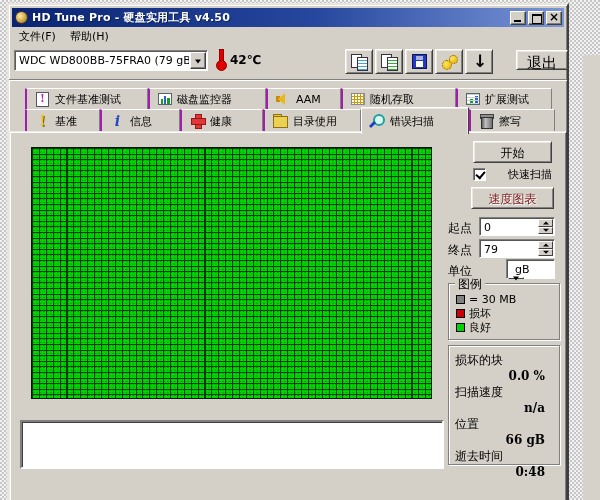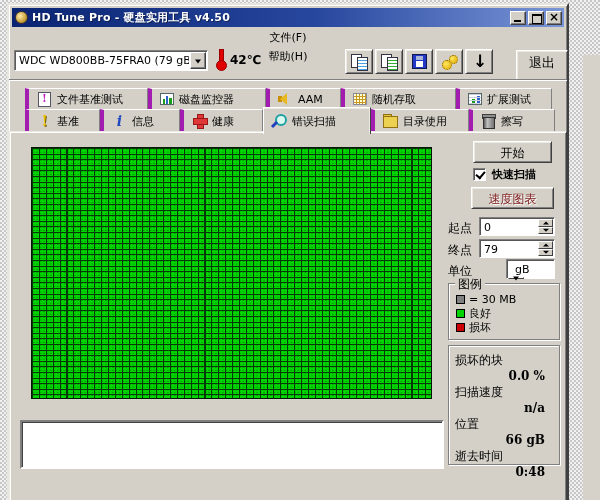--- a/index.html
+++ b/index.html
@@ -27,42 +27,42 @@
   .title-text { color:#fff; font-weight:bold; font-size:11px; letter-spacing:.2px;
     white-space:nowrap; overflow:hidden; flex:1; text-shadow:1px 1px 0 rgba(0,0,0,.4); }
   .winbtn { width:16px; height:14px; margin-left:2px; flex:none; position:relative;
     background:#d4d0c8; border:1px solid; border-color:#fff #404040 #404040 #fff;
     box-shadow:inset -1px -1px 0 #808080; font-weight:bold; font-size:9px; line-height:12px; text-align:center; }
   .glyph-min::after { content:""; position:absolute; left:3px; bottom:2px; width:7px; height:2px; background:#000; }
   .glyph-max::after { content:""; position:absolute; left:3px; top:2px; width:8px; height:7px;
     border:1px solid #000; border-top-width:2px; }
   .glyph-close::after { content:"×"; font-size:12px; line-height:11px; }
 
-  .menubar { position:absolute; left:3px; right:3px; top:23px; height:17px; display:flex; align-items:center; background:#d4d0c8;flex-direction:column; }
+  .menubar { position:absolute; left:3px; right:3px; top:23px; height:17px; display:flex; align-items:center; background:#d4d0c8; }
   .menu-item { padding:2px 7px; }
 
   
   .combo { position:absolute; left:5px; top:45px; width:194px; height:21px; background:#fff;
     border:1px solid; border-color:#808080 #fff #fff #808080; box-shadow:inset 1px 1px 0 #5a5a5a; display:flex; }
   .combo-text { flex:1; padding:3px 3px 0 4px; white-space:nowrap; overflow:hidden; font-size:11px; }
   .combo-btn { width:16px; margin:1px; background:#d4d0c8; border:1px solid; border-color:#fff #404040 #404040 #fff;
     box-shadow:inset -1px -1px 0 #808080; position:relative; }
   .tri-down { position:absolute; left:50%; top:50%; transform:translate(-50%,-35%);
     border-left:3px solid transparent; border-right:3px solid transparent; border-top:4px solid #000; width:0; height:0; }
   .thermo { position:absolute; left:206px; top:44px; width:11px; height:22px; }
   .thermo::before { content:""; position:absolute; left:4px; top:0; width:3px; height:14px; background:#e00000; border:1px solid #900; }
   .thermo::after { content:""; position:absolute; left:1px; bottom:0; width:9px; height:9px; border-radius:50%; background:#e00000; border:1px solid #900; }
   .temp-text { position:absolute; left:221px; top:48px; font-weight:bold; font-size:12px; }
 
   .toolbtns { position:absolute; left:336px; top:44px; display:flex; gap:2px; }
   .tbtn { width:28px; height:25px; background:#d4d0c8; border:1px solid; border-color:#fff #404040 #404040 #fff;
     box-shadow:inset 1px 1px 0 #ece9e2, inset -1px -1px 0 #808080; position:relative; }
   .btn { background:#d4d0c8; border:1px solid; border-color:#fff #404040 #404040 #fff;
     box-shadow:inset 1px 1px 0 #ece9e2, inset -1px -1px 0 #808080; text-align:center; }
-  .exit-btn { position:absolute; left:507px; top:45px; width:52px; height:31px; font-size:13px; padding-top:3px; }
+  .exit-btn { position:absolute; left:507px; top:45px; width:52px; height:20px; font-size:15px; padding-top:3px; }
 
   .ic { position:absolute; display:block; }
   .ic-copy { left:4px; top:4px; width:20px; height:17px; }
   .ic-copy::before { content:""; position:absolute; left:1px; top:0; width:9px; height:12px; background:#fff; border:1px solid #334; }
   .ic-copy::after { content:""; position:absolute; left:7px; top:3px; width:9px; height:12px;
     background:repeating-linear-gradient(#fff 0 2px,#46a0e0 2px 3px); border:1px solid #334; }
   .ic-copy.green::after { background:repeating-linear-gradient(#fff 0 2px,#30b030 2px 3px); }
   .ic-floppy { left:6px; top:4px; width:15px; height:15px; background:#2438c8; border:1px solid #101850; }
   .ic-floppy::before { content:""; position:absolute; left:3px; bottom:1px; width:7px; height:6px; background:#fff; }
   .ic-floppy::after { content:""; position:absolute; left:3px; top:1px; width:7px; height:4px; background:#a8b4d8; }
@@ -74,21 +74,21 @@
   .ic-down { left:0; top:1px; width:28px; height:22px; text-align:center; font-size:17px; font-weight:bold; line-height:21px; color:#000; }
 
   
   .groove { position:absolute; left:0; right:0; top:74px; height:2px; border-top:1px solid #808080; border-bottom:1px solid #fff; }
 
   
   .tabrow { position:absolute; left:16px; display:flex; }
   .tabrow1 { top:83px; height:21px; }
   .tabrow2 { top:104px; height:23px; }
   .tab { display:flex; align-items:center; padding:0 4px 0 8px; background:#d4d0c8; position:relative;
-    border-left:4px solid #a21caf; border-top:1px solid #fff; border-right:1px solid #808080; white-space:nowrap; overflow:hidden; }
+    border-left:2px solid #a21caf; border-top:1px solid #fff; border-right:1px solid #808080; white-space:nowrap; overflow:hidden; }
   .tab.sel { top:-2px; height:27px; z-index:5;
     border-left:1px solid #fff; border-top:1px solid #fff; border-right:1px solid #404040;
     box-shadow:inset -1px 1px 0 #ece9e2; }
   .tab-label { margin-left:5px; }
 
   
   .tic { position:relative; width:15px; height:14px; flex:none; }
   .tic-page::before { content:""; position:absolute; left:1px; top:0; width:11px; height:13px; background:#fff; border:1px solid #556; }
   .tic-page::after { content:"!"; position:absolute; left:5px; top:1px; color:#c020c0; font:bold 11px/12px "DejaVu Serif",serif; }
   .tic-chart { background:#fff; border:1px solid #566; width:14px; height:12px;
@@ -128,21 +128,21 @@
       repeating-linear-gradient(to bottom,#073807 0 1px,transparent 1px 5.6px),
       radial-gradient(rgba(0,100,0,.55) .7px,transparent .9px);
     background-size:auto,auto,3.45px 2.8px; }
 
   .start-btn { position:absolute; left:463px; top:9px; width:79px; height:22px; font-size:12px; padding-top:3px; }
   .cb-row { position:absolute; left:463px; top:35px; display:flex; align-items:center; }
   .cb { width:13px; height:13px; background:#fff; border:1px solid; border-color:#808080 #fff #fff #808080;
     box-shadow:inset 1px 1px 0 #555; position:relative; flex:none; }
   .cb.checked::after { content:""; position:absolute; left:2px; top:2px; width:7px; height:4px;
     border-left:2px solid #000; border-bottom:2px solid #000; transform:rotate(-50deg); }
-  .cb-label { margin-left:6px;font-weight:bold; }
+  .cb-label { margin-left:22px; }
   .speed-btn { position:absolute; left:461px; top:55px; width:83px; height:22px; padding-top:3px;
     color:#7f1d1d; text-shadow:1px 1px 0 #fff; font-size:12px; }
 
   .fld-label { position:absolute; left:438px; font-size:12px; }
   .spinbox { position:absolute; left:469px; width:76px; height:19px; background:#fff;
     border:1px solid; border-color:#808080 #fff #fff #808080; box-shadow:inset 1px 1px 0 #555; }
   .spin-val { position:absolute; left:4px; top:3px; font-size:11px; }
   .spinners { position:absolute; right:1px; top:1px; bottom:1px; width:15px; display:flex; flex-direction:column; }
   .spin-half { flex:1; position:relative; background:#d4d0c8; border:1px solid; border-color:#fff #404040 #404040 #fff; }
   .tri-up-s { position:absolute; left:50%; top:50%; transform:translate(-50%,-50%);
@@ -246,27 +246,27 @@
         <span class="tab-label">基准</span>
       </div>
       <div class="tab" style="width:80px">
         <span class="tic tic-info">i</span>
         <span class="tab-label">信息</span>
       </div>
       <div class="tab" style="width:83px">
         <span class="tic tic-cross"></span>
         <span class="tab-label">健康</span>
       </div>
+      <div class="tab" style="width:98px">
+        <span class="tic tic-folder"></span>
+        <span class="tab-label">目录使用</span>
+      </div>
       <div class="tab sel" style="width:108px">
         <span class="tic tic-mag"></span>
         <span class="tab-label">错误扫描</span>
-      </div>
-      <div class="tab" style="width:98px">
-        <span class="tic tic-folder"></span>
-        <span class="tab-label">目录使用</span>
       </div>
       <div class="tab" style="width:86px">
         <span class="tic tic-trash"></span>
         <span class="tab-label">擦写</span>
       </div>
     </div>
 
     <div class="panel">
 
       <div class="blockgrid" style="background-color: rgb(0, 214, 0);"></div>
@@ -314,26 +314,26 @@
           </span>
       </div>
 
       <div class="groupbox legend-box">
         <span class="gb-title">图例</span>
         <div class="lg-row">
           <span class="lg-sq" style="background:#808080"></span>
           <span>= 30 MB</span>
         </div>
         <div class="lg-row">
+          <span class="lg-sq" style="background:#cc0000"></span>
+          <span>损坏</span>
+        </div>
+        <div class="lg-row">
           <span class="lg-sq" style="background:#00d400"></span>
           <span>良好</span>
-        </div>
-        <div class="lg-row">
-          <span class="lg-sq" style="background:#cc0000"></span>
-          <span>损坏</span>
         </div>
       </div>
 
       <div class="groupbox stats-box">
         <div class="st-label">损坏的块</div>
         <div class="st-value">0.0 %</div>
         <div class="st-label">扫描速度</div>
         <div class="st-value">n/a</div>
         <div class="st-label">位置</div>
         <div class="st-value">66 gB</div>

